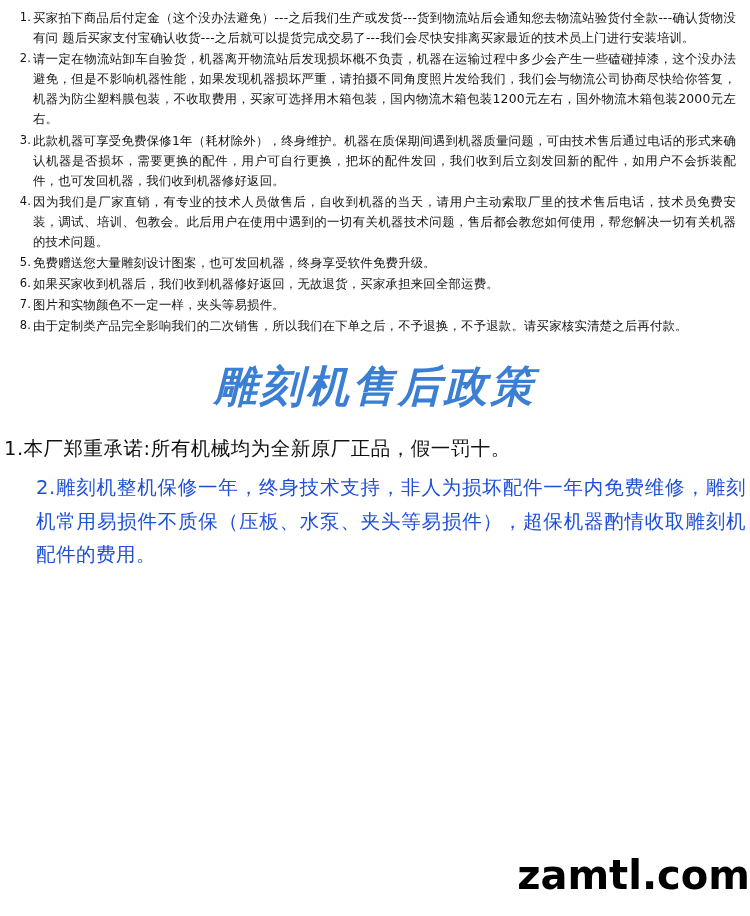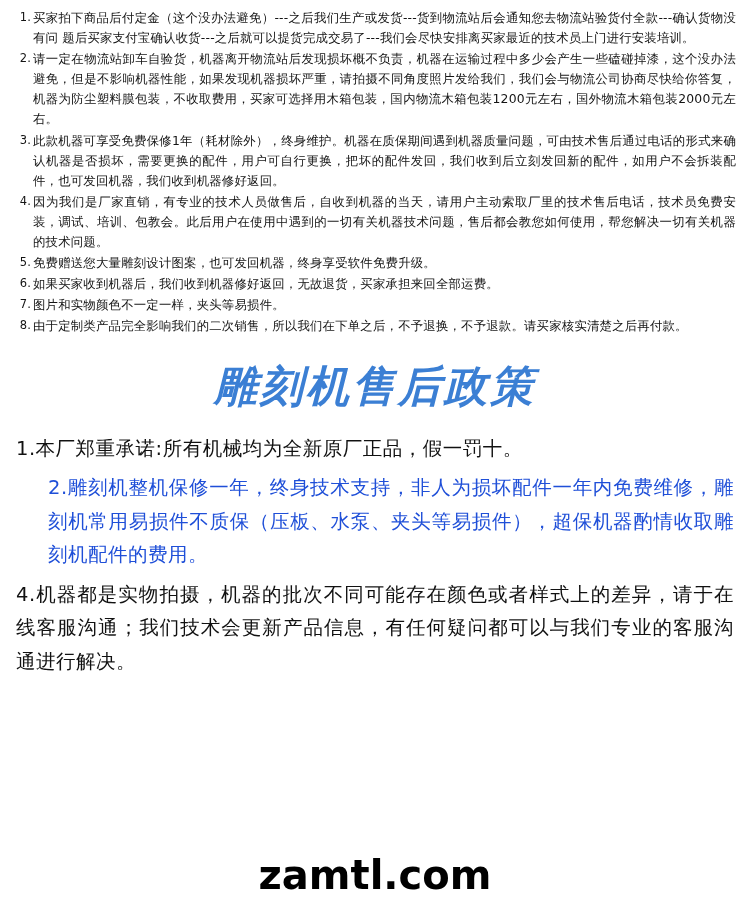--- a/index.html
+++ b/index.html
@@ -58,21 +58,21 @@
     font-size: 43px;
     font-weight: bold;
     letter-spacing: 3px;
     line-height: 1.1;
     font-family: "DejaVu Sans", "Liberation Sans", sans-serif;
     font-style: italic;
   }
 
   
   .policies {
-    padding: 0 16px;
+    padding: 0 4px;
     box-sizing: border-box;
   }
   .policy {
     font-size: 19.5px;
     line-height: 1.72;
     letter-spacing: 0.5px;
     margin-bottom: 6px;
     color: #111111;
     text-align: justify;
     text-justify: inter-ideograph;
@@ -81,21 +81,21 @@
     color: #1f4fd8;
     margin-left: 32px;
   }
 
   
   .watermark {
     position: absolute;
     left: 0;
     right: 0;
     bottom: 18px;
-    text-align: center;
+    text-align: right;
     font-size: 40px;
     font-weight: bold;
     color: #000000;
     letter-spacing: 0px;
     font-family: "DejaVu Sans", "Liberation Sans", sans-serif;
   }
 </style>
 </head>
 <body>
 
@@ -134,18 +134,17 @@
       <span class="term-num">8.</span>
       <span class="term-text">由于定制类产品完全影响我们的二次销售，所以我们在下单之后，不予退换，不予退款。请买家核实清楚之后再付款。</span>
     </div>
   </div>
 
   <div class="heading">雕刻机售后政策</div>
 
   <div class="policies">
     <div class="policy">1.本厂郑重承诺:所有机械均为全新原厂正品，假一罚十。</div>
     <div class="policy blue">2.雕刻机整机保修一年，终身技术支持，非人为损坏配件一年内免费维修，雕刻机常用易损件不质保（压板、水泵、夹头等易损件），超保机器酌情收取雕刻机配件的费用。</div>
-    <div class="policy">4.机器都是实物拍摄，机器的批次不同可能存在颜色或者样式上的差异，请于在线客服沟通；我们技术会更新产品信息，有任何疑问都可以与我们专业的客服沟通进行解决。</div>
   </div>
 
   <div class="watermark">zamtl.com</div>
 
 </div>
 
 </body></html>

